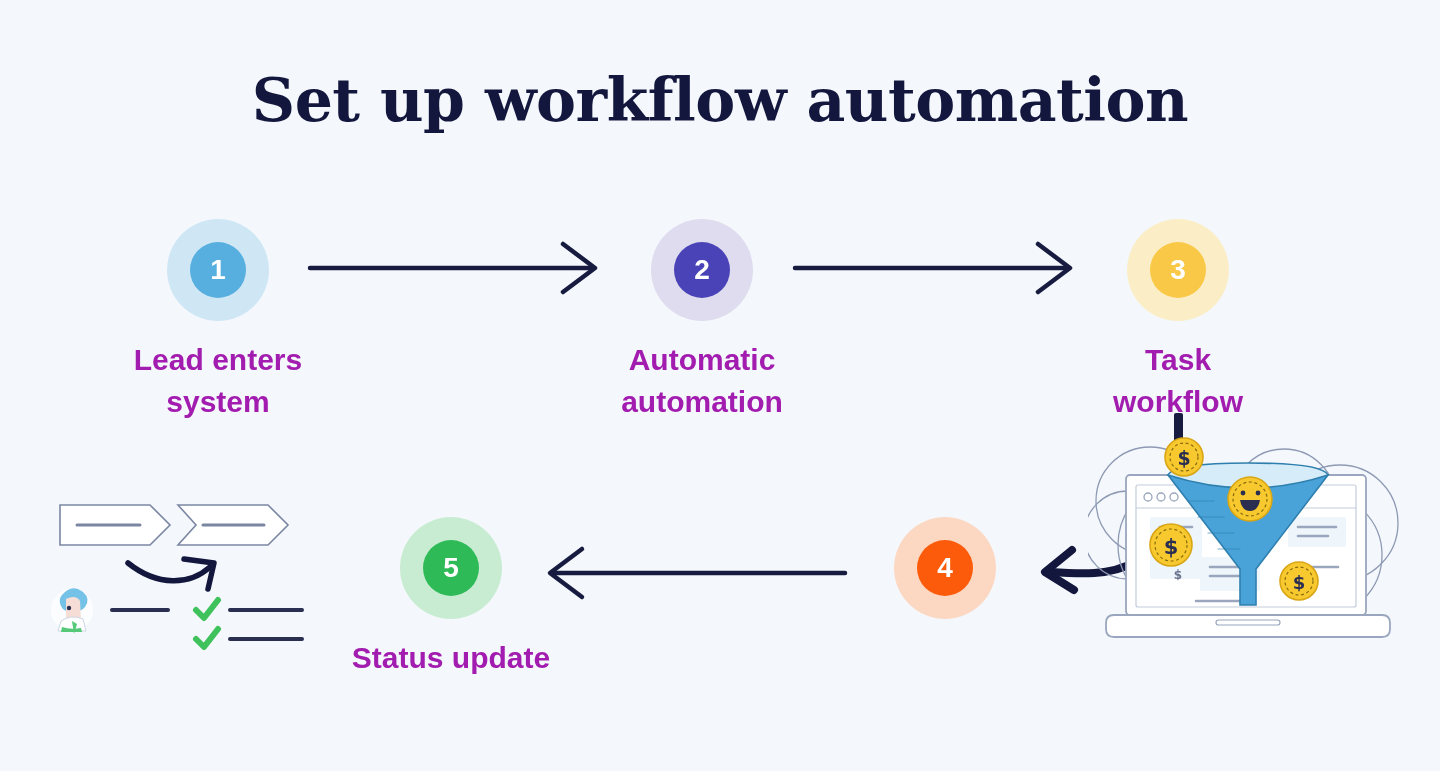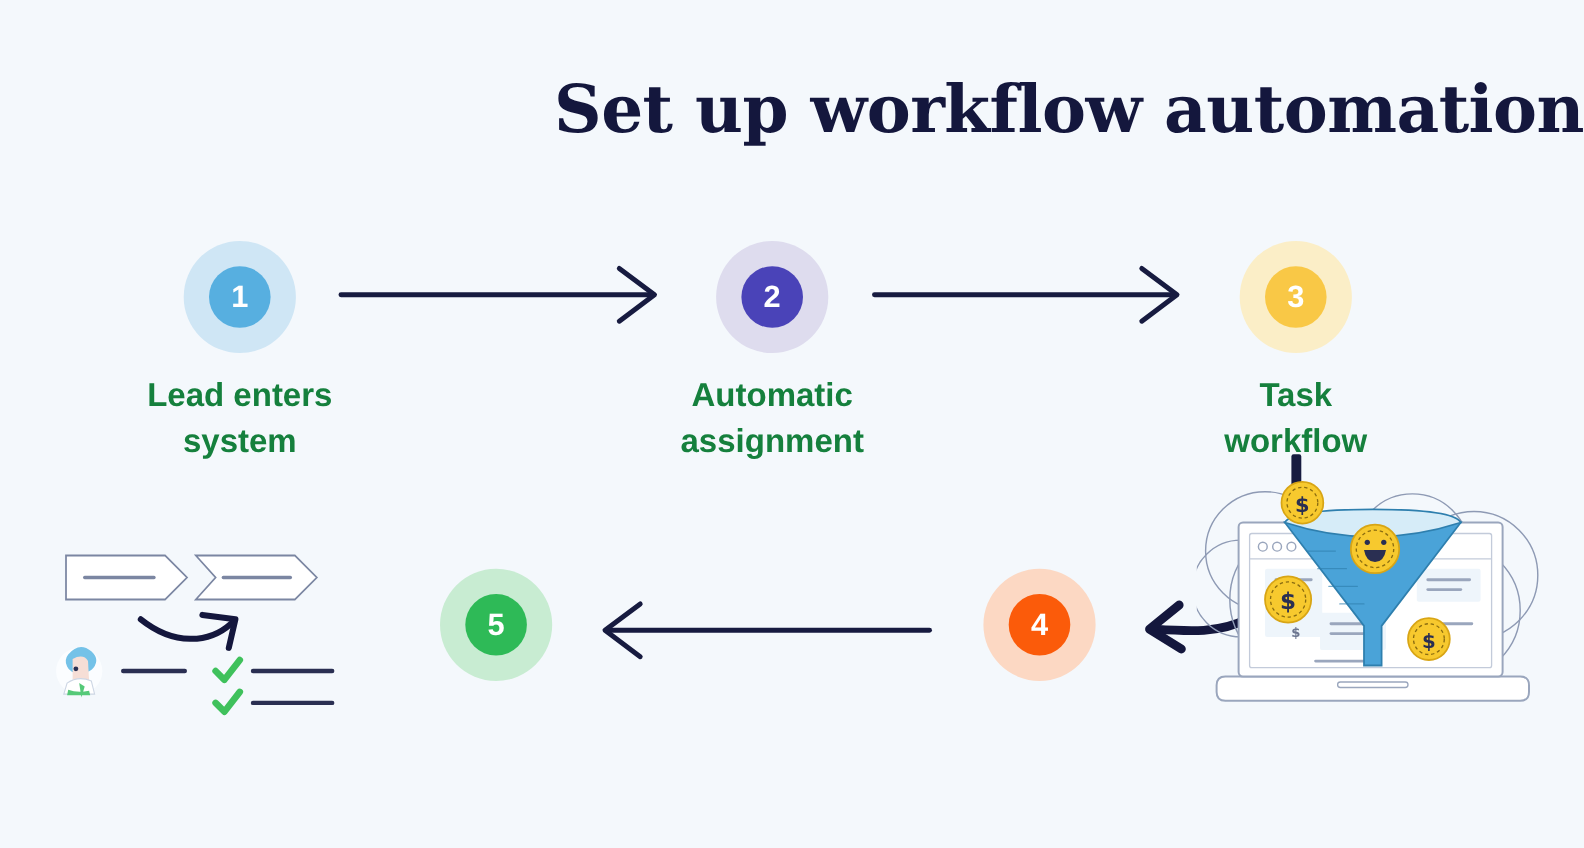--- a/index.html
+++ b/index.html
@@ -19,21 +19,21 @@
     width: 1440px;
     height: 771px;
   }
 
   
   .page-title {
     position: absolute;
     left: 0;
     top: 63px;
     width: 1440px;
-    text-align: right;
+    text-align: center;
     font-family: "DejaVu Serif", "Liberation Serif", serif;
     font-weight: 700;
     font-size: 60px;
     line-height: 74px;
     letter-spacing: -0.5px;
     color: #14173d;
   }
 
   
   .step {
@@ -61,21 +61,21 @@
     font-weight: 700;
     font-size: 28px;
     line-height: 1;
     font-family: "Liberation Sans", sans-serif;
   }
   .step-label {
     margin-top: 18px;
     font-weight: 700;
     font-size: 30px;
     line-height: 42px;
-    color: #15803d;
+    color: #a21caf;
     white-space: pre-line;
   }
 
   
   #step-1 { left: 118px;  top: 219px; }
   #step-2 { left: 602px;  top: 219px; }
   #step-3 { left: 1078px; top: 219px; }
   #step-4 { left: 845px;  top: 517px; }
   #step-5 { left: 351px;  top: 517px; }
 
@@ -113,21 +113,21 @@
 system</div>
   </div>
 
   <div class="step" id="step-2">
     <div class="halo" style="background:#dedcee">
       <div class="bead" style="background:#4a43b8">
         <span>2</span>
       </div>
     </div>
     <div class="step-label">Automatic
-assignment</div>
+automation</div>
   </div>
 
   <div class="step" id="step-3">
     <div class="halo" style="background:#fbeec7">
       <div class="bead" style="background:#f9c846">
         <span>3</span>
       </div>
     </div>
     <div class="step-label">Task workflow</div>
   </div>
@@ -139,20 +139,21 @@
       </div>
     </div>
   </div>
 
   <div class="step" id="step-5">
     <div class="halo" style="background:#c8ecd2">
       <div class="bead" style="background:#2eba57">
         <span>5</span>
       </div>
     </div>
+    <div class="step-label">Status update</div>
   </div>
 
   <svg class="arrow-svg" id="arrow-1-2" width="300" height="60" viewBox="0 0 300 60">
     <g fill="none" stroke="#171b40" stroke-width="4.5" stroke-linecap="round" stroke-linejoin="round">
       <line x1="5" y1="28" x2="288" y2="28"></line>
       <polyline points="258,4 290,28 258,52"></polyline>
     </g>
   </svg>
 
   <svg class="arrow-svg" id="arrow-2-3" width="290" height="60" viewBox="0 0 290 60">

